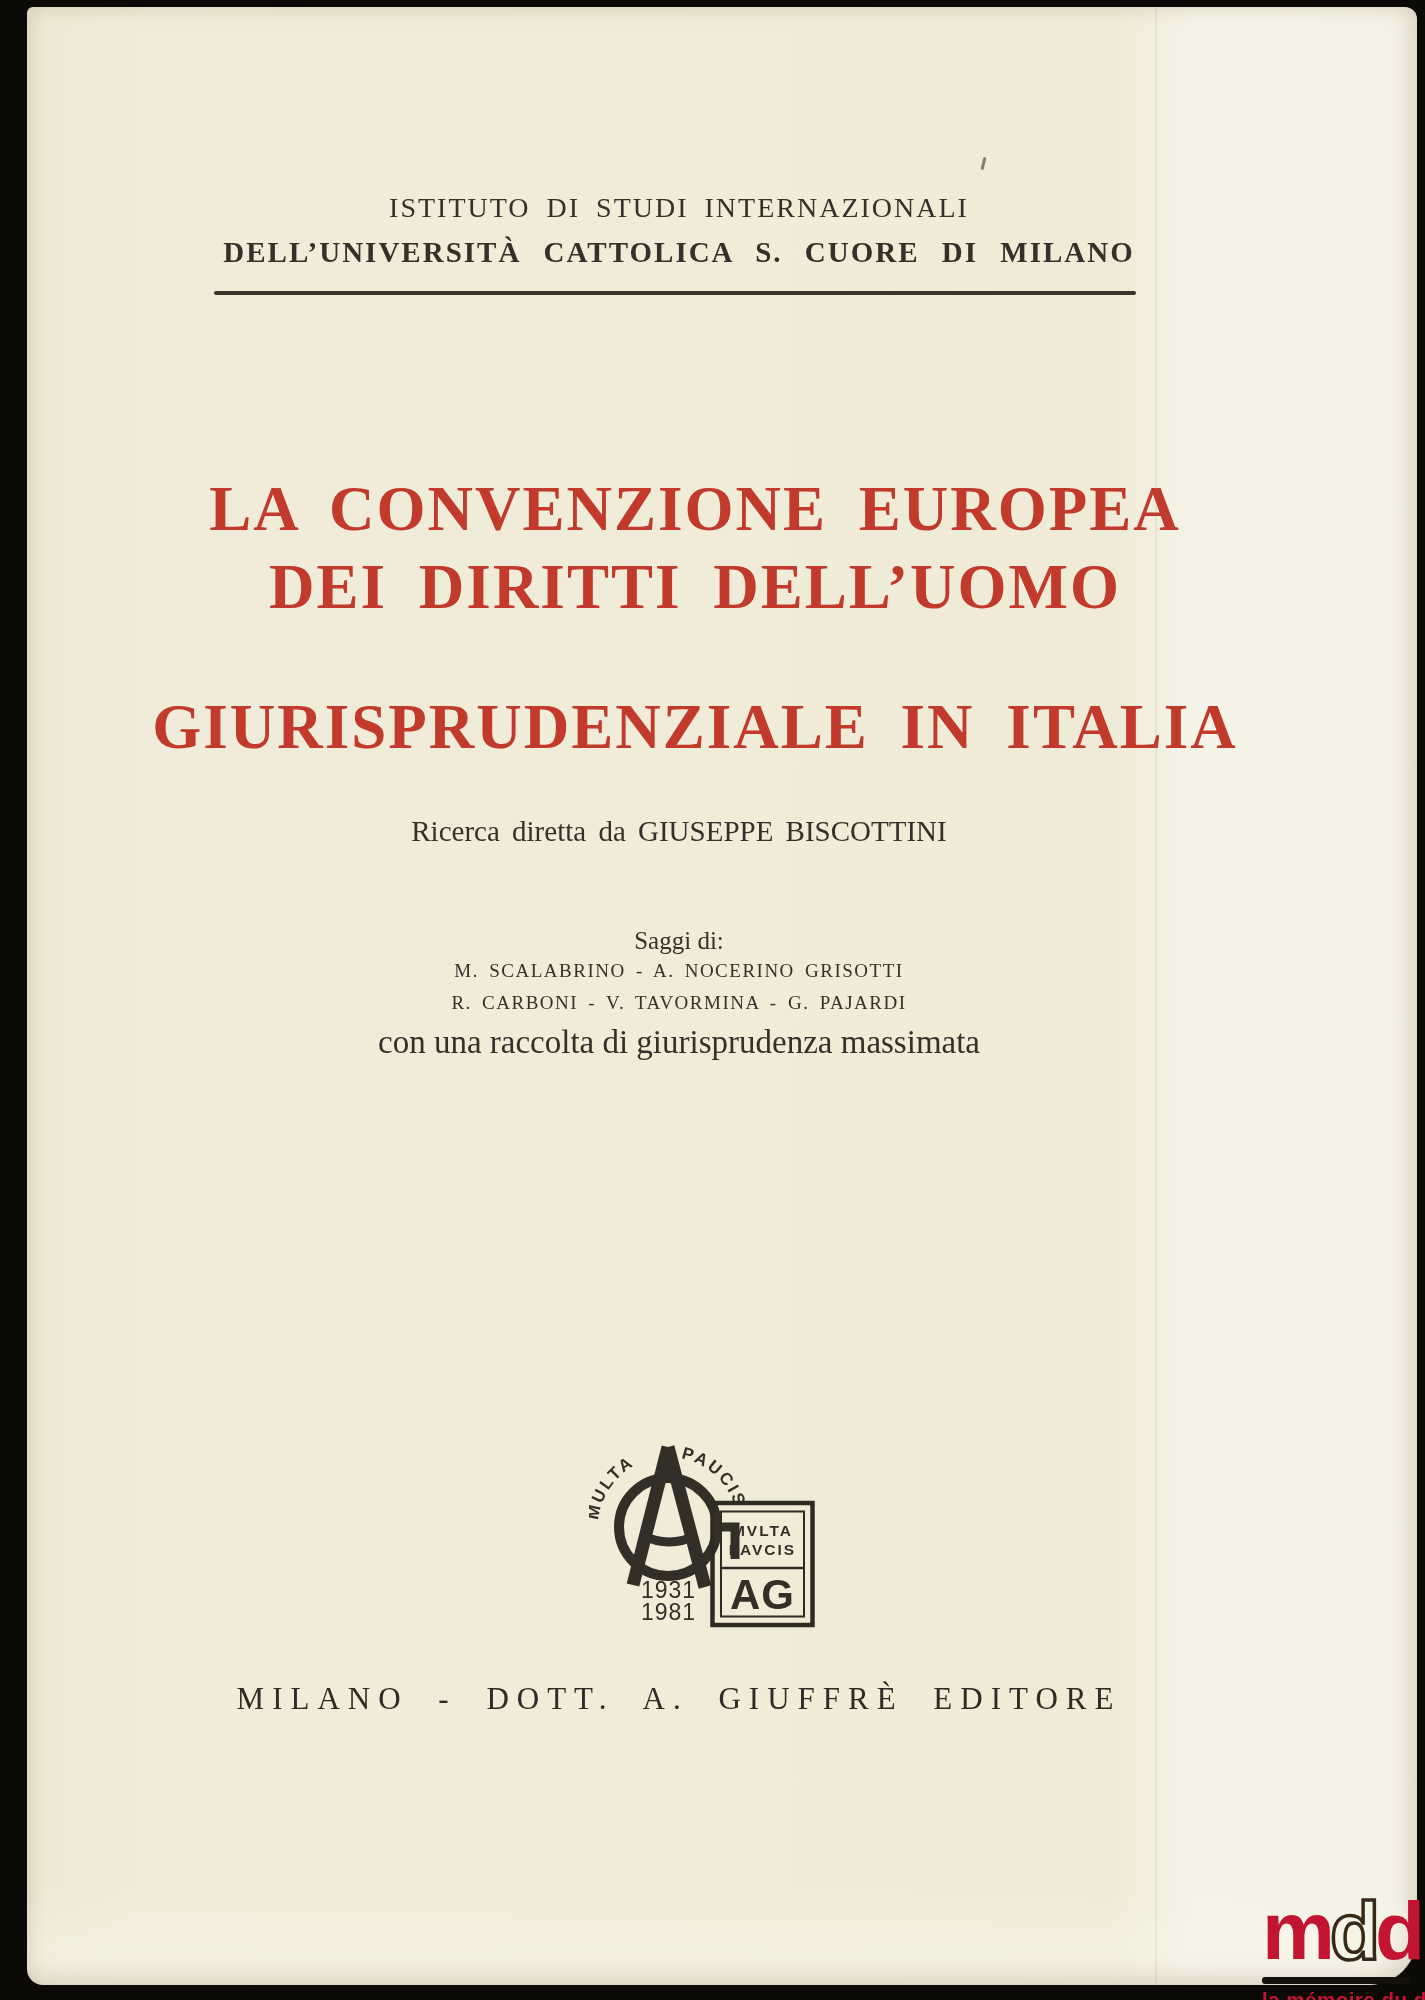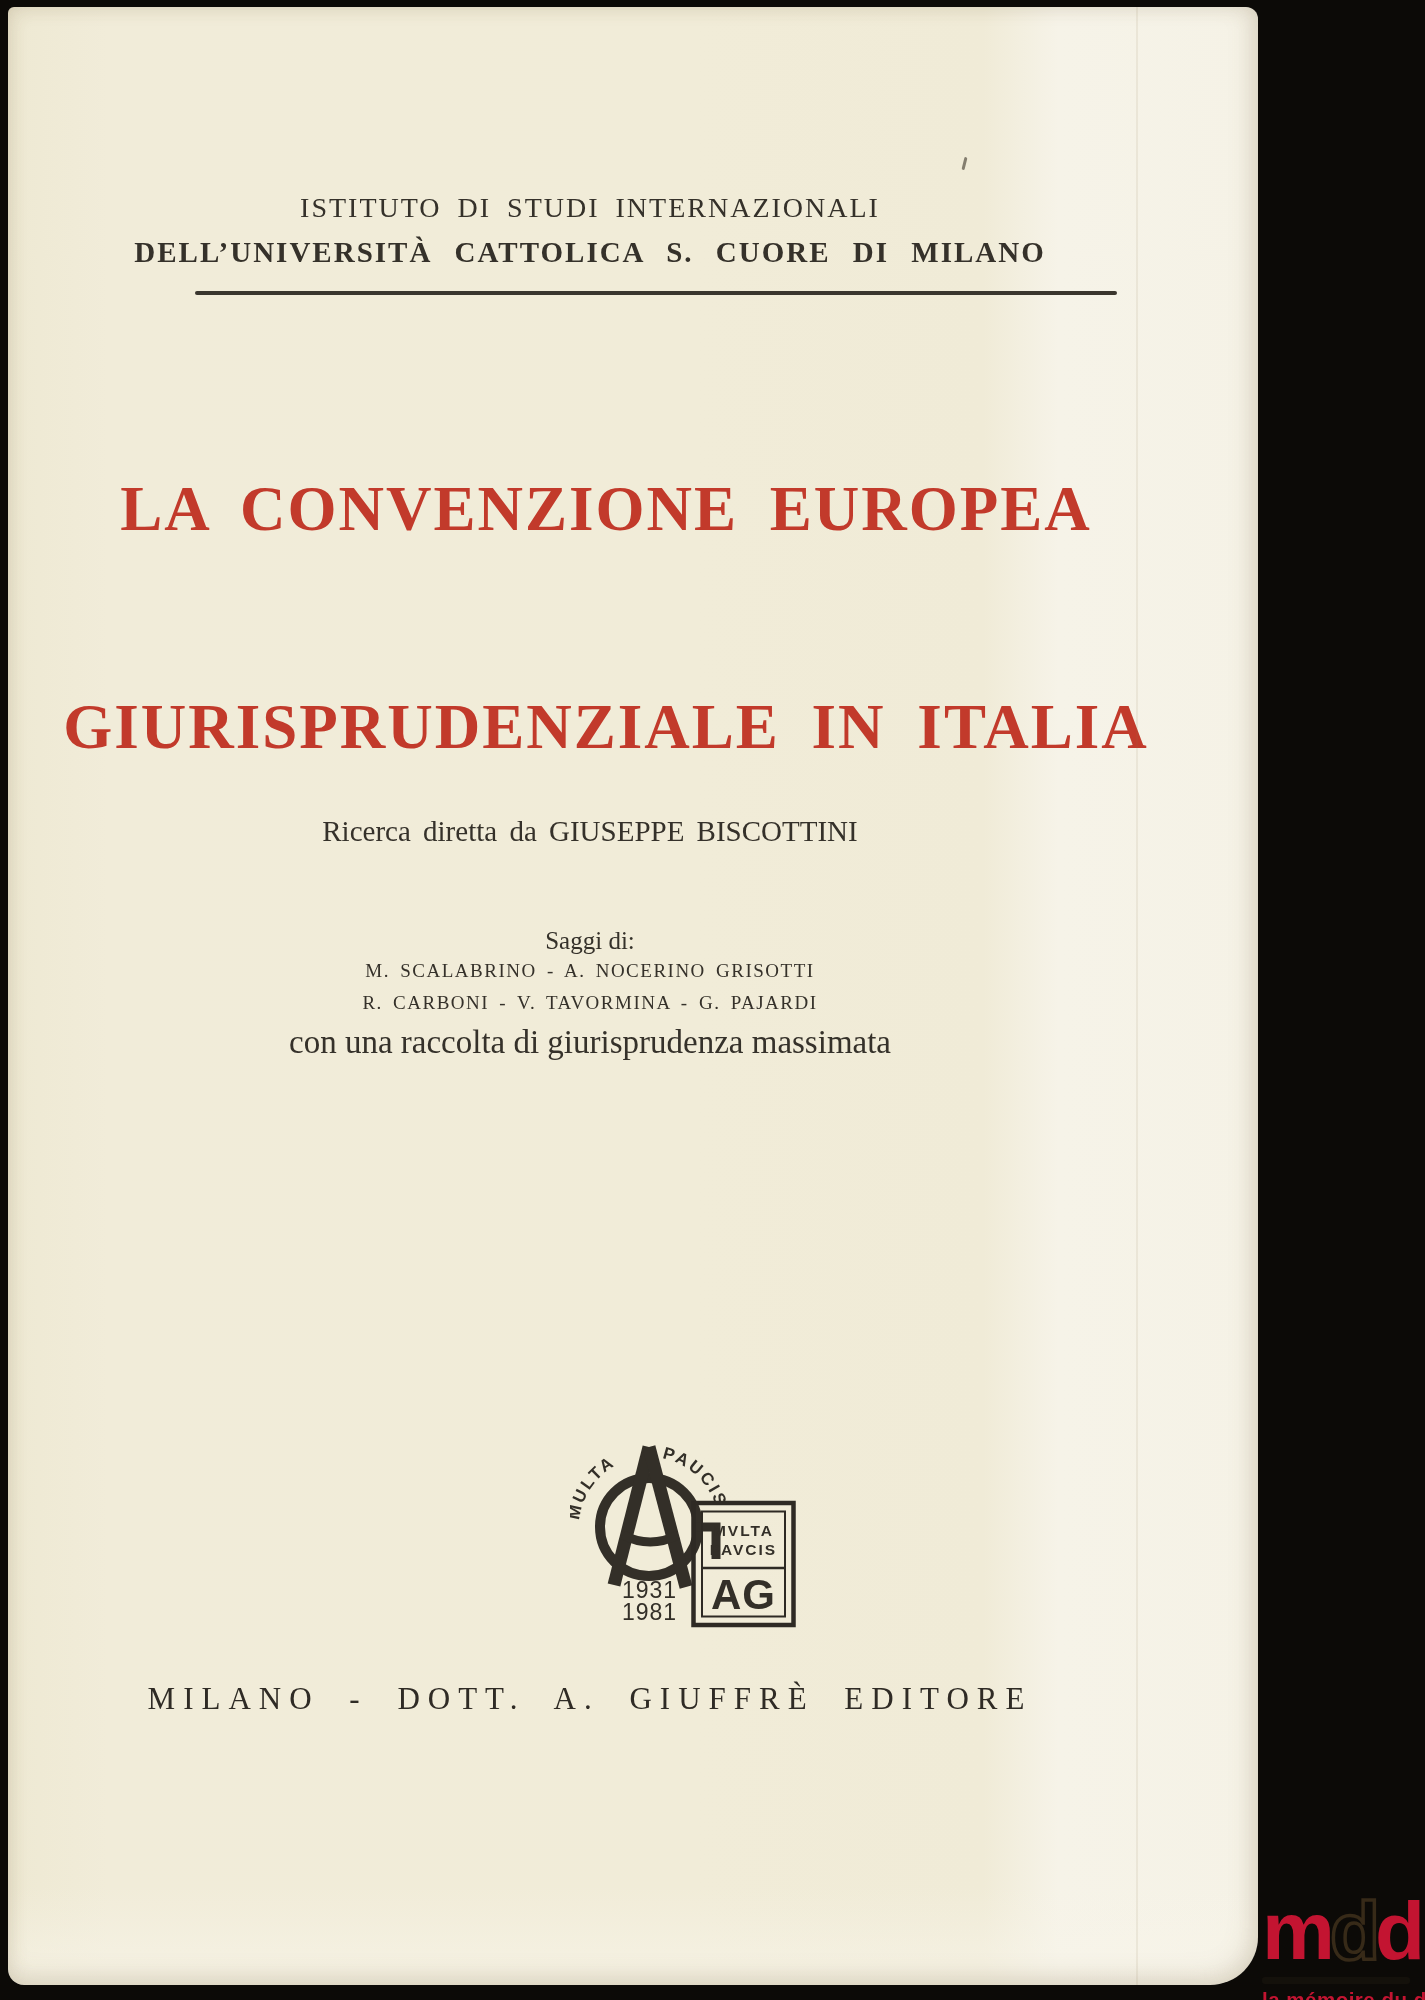--- a/index.html
+++ b/index.html
@@ -5,22 +5,22 @@
   html,body{margin:0;padding:0;background:#000;}
   .scene{
     position:relative;
     width:1425px;height:2000px;
     background:#0c0a07;
     overflow:hidden;
     font-family:"Liberation Serif", serif;
   }
   .paper{
     position:absolute;
-    left:8px;top:7px;
-    width:1250px;height:1978px;
+    left:27px;top:7px;
+    width:1390px;height:1978px;
     background:
       linear-gradient(0deg, rgba(248,245,234,.65) 0%, rgba(248,245,234,0) 5%),
       linear-gradient(90deg, #eee9d3 0%, #f1ecd9 8%, #f1ecd8 55%, #f0ebd7 78%, #f6f3e8 84%, #f5f2e6 100%);
     border-radius:6px 12px 48px 16px;
     box-shadow: inset 0 0 20px rgba(110,90,50,.16), inset -7px -9px 26px rgba(120,100,60,.13);
   }
   .paper::after{ 
     content:"";position:absolute;top:0;bottom:0;left:1128px;width:2px;
     background:rgba(135,115,75,.10);
   }
@@ -86,20 +86,21 @@
 <div class="scene">
   <div class="paper">
 
     <div class="ink-speck"></div>
 
     <div class="line institute" style="top:185px">ISTITUTO DI STUDI INTERNAZIONALI</div>
     <div class="line institute2" style="top:229px">DELL’UNIVERSITÀ CATTOLICA S. CUORE DI MILANO</div>
     <div class="rule"></div>
 
     <div class="line title" style="top:465px">LA CONVENZIONE EUROPEA</div>
+    <div class="line title" style="top:543px">DEI DIRITTI DELL’UOMO</div>
     <div class="line title" style="top:683px">GIURISPRUDENZIALE IN ITALIA</div>
 
     <div class="line direction" style="top:808px">Ricerca diretta da GIUSEPPE BISCOTTINI</div>
 
     <div class="line essays-label" style="top:920px">Saggi di:</div>
     <div class="line authors" style="top:953px">M. SCALABRINO - A. NOCERINO GRISOTTI</div>
     <div class="line authors" style="top:985px">R. CARBONI - V. TAVORMINA - G. PAJARDI</div>
     <div class="line note" style="top:1017px">con una raccolta di giurisprudenza massimata</div>
 
     <svg class="logo-svg" width="230" height="205" viewBox="0 0 230 205">

